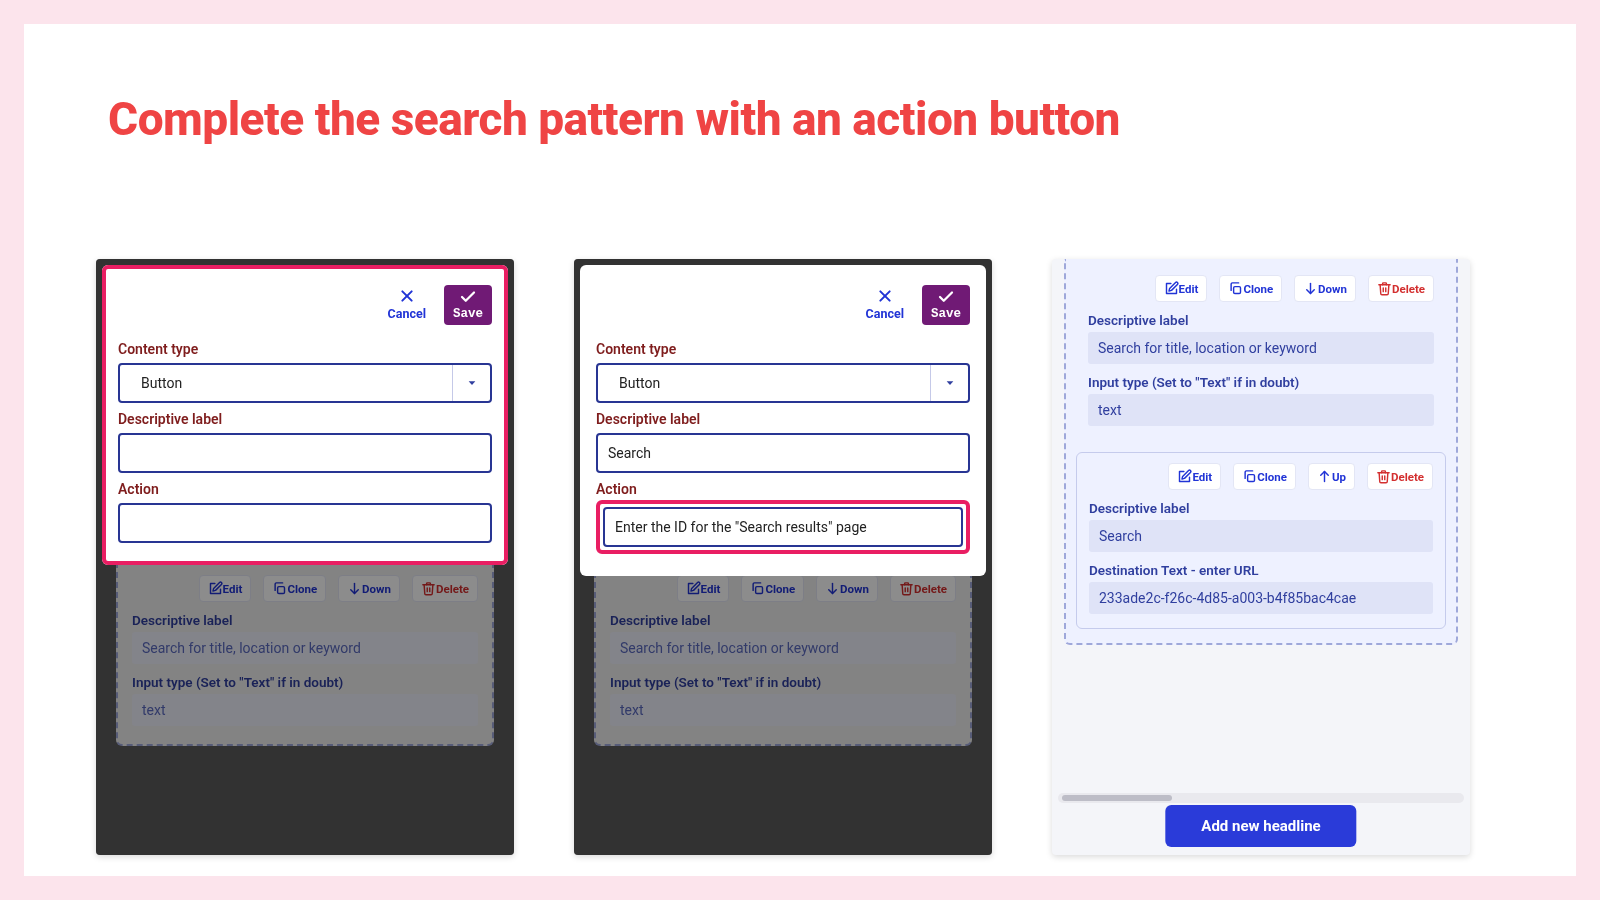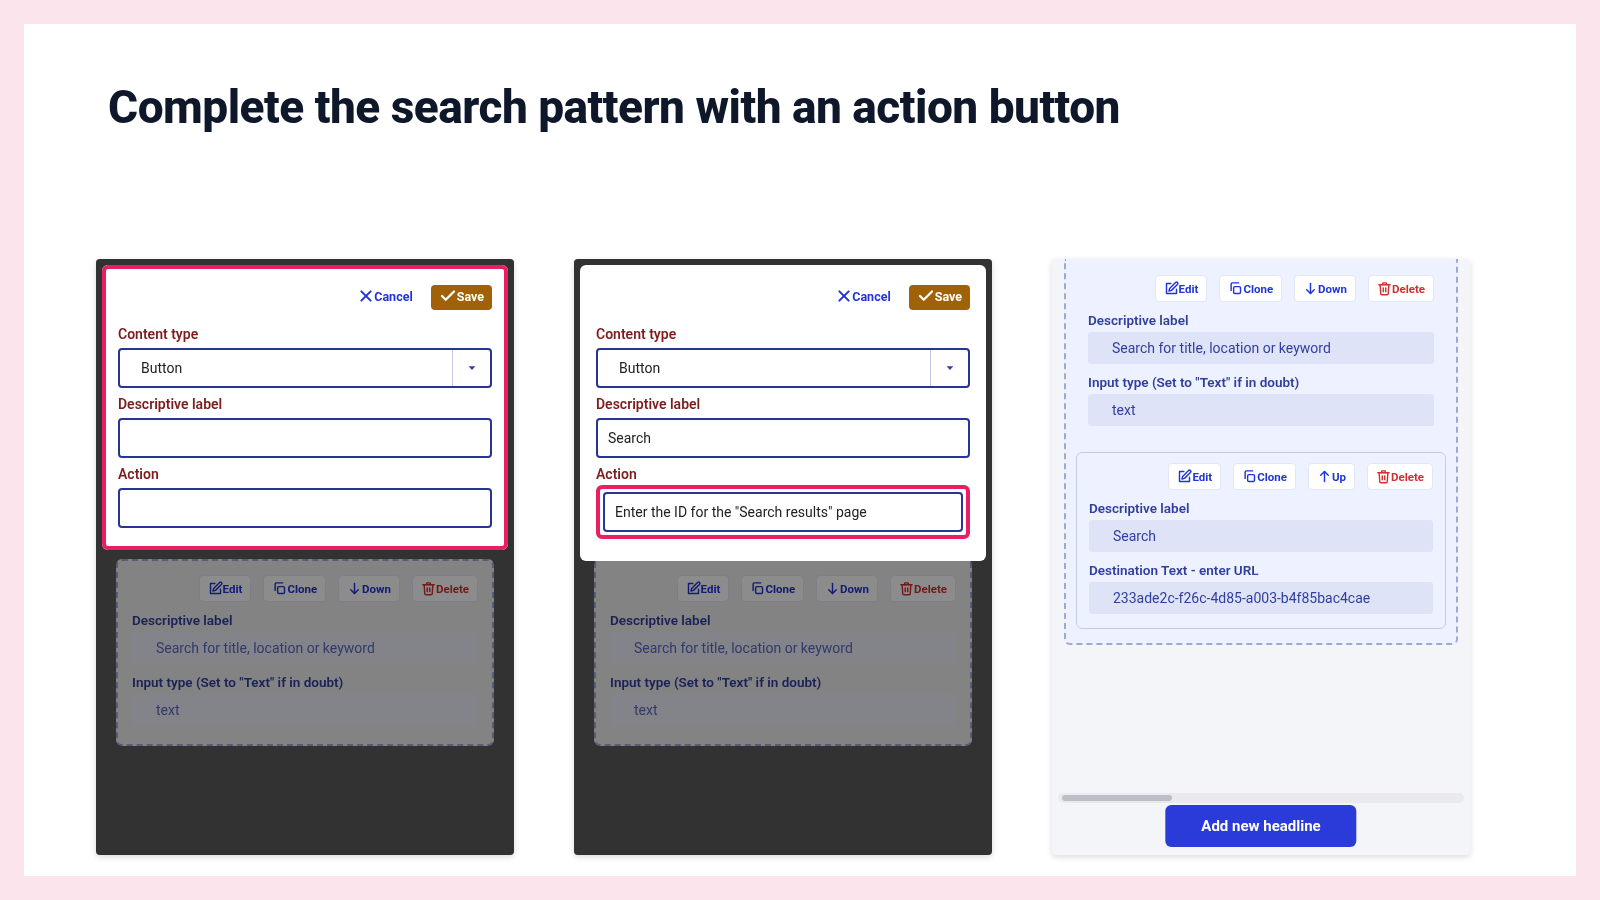--- a/index.html
+++ b/index.html
@@ -11,25 +11,25 @@
   }
   .canvas {
     background: #fff;
     width: 100%;
     height: 100%;
     position: relative;
     overflow: hidden;
   }
   .page-title {
     position: absolute;
-    left: 84px; top: 56px;
+    left: 84px; top: 68px;
     font-size: 46px;
     font-weight: 800;
     letter-spacing: -0.5px;
-    color: #0f172a;
+    color: #ef4444;
   }
   .row {
     position: absolute;
     left: 72px; top: 235px;
     display: flex;
     gap: 60px;
   }
   .col { width: 418px; height: 596px; position: relative; }
   .col.wide { width: 418px; }
 
@@ -54,33 +54,33 @@
   }
 
   .dialog-actions {
     display: flex;
     justify-content: flex-end;
     gap: 10px;
     margin-bottom: 16px;
   }
   .btn {
     display: flex;
-    flex-direction: row;
+    flex-direction: column;
     align-items: center;
     justify-content: center;
     min-width: 48px;
     padding: 2px 8px 4px;
     border-radius: 4px;
     cursor: pointer;
     font-size: 12.5px;
     font-weight: 700;
   }
   .btn .icon-wrap { height: 18px; display:flex; align-items:center; justify-content:center; margin-bottom:1px; }
   .btn-cancel { color: #2134d6; background: transparent; }
-  .btn-save { color: #fff; background: #a16207; }
+  .btn-save { color: #fff; background: #701a75; font-family: Liberation Mono, monospace; }
 
   .field-label {
     font-size: 14px;
     font-weight: 600;
     color: #7f1d1d;
     margin-top: 8px;
     margin-bottom: 6px;
   }
   .input-box {
     width: 100%;
@@ -144,21 +144,21 @@
     min-width: 46px;
     cursor: pointer;
   }
   .mini-btn.delete { color: #d32f2f; }
   .mini-btn .icon-wrap { height: 16px; margin-bottom: 1px; display:flex; align-items:center; justify-content:center; }
 
   .sub-label { font-size: 13.5px; font-weight: 600; color: #303f9f; margin-top: 10px; margin-bottom: 4px; }
   .readonly-box {
     background: #eef0fb;
     border-radius: 3px;
-    padding: 8px 24px;
+    padding: 8px 10px;
     font-size: 14px;
     color: #5c6bc0;
   }
 
   
   .phone-light {
     position: absolute; inset: 0;
     background: #f4f5f9;
     border-radius: 4px;
     overflow: hidden;

